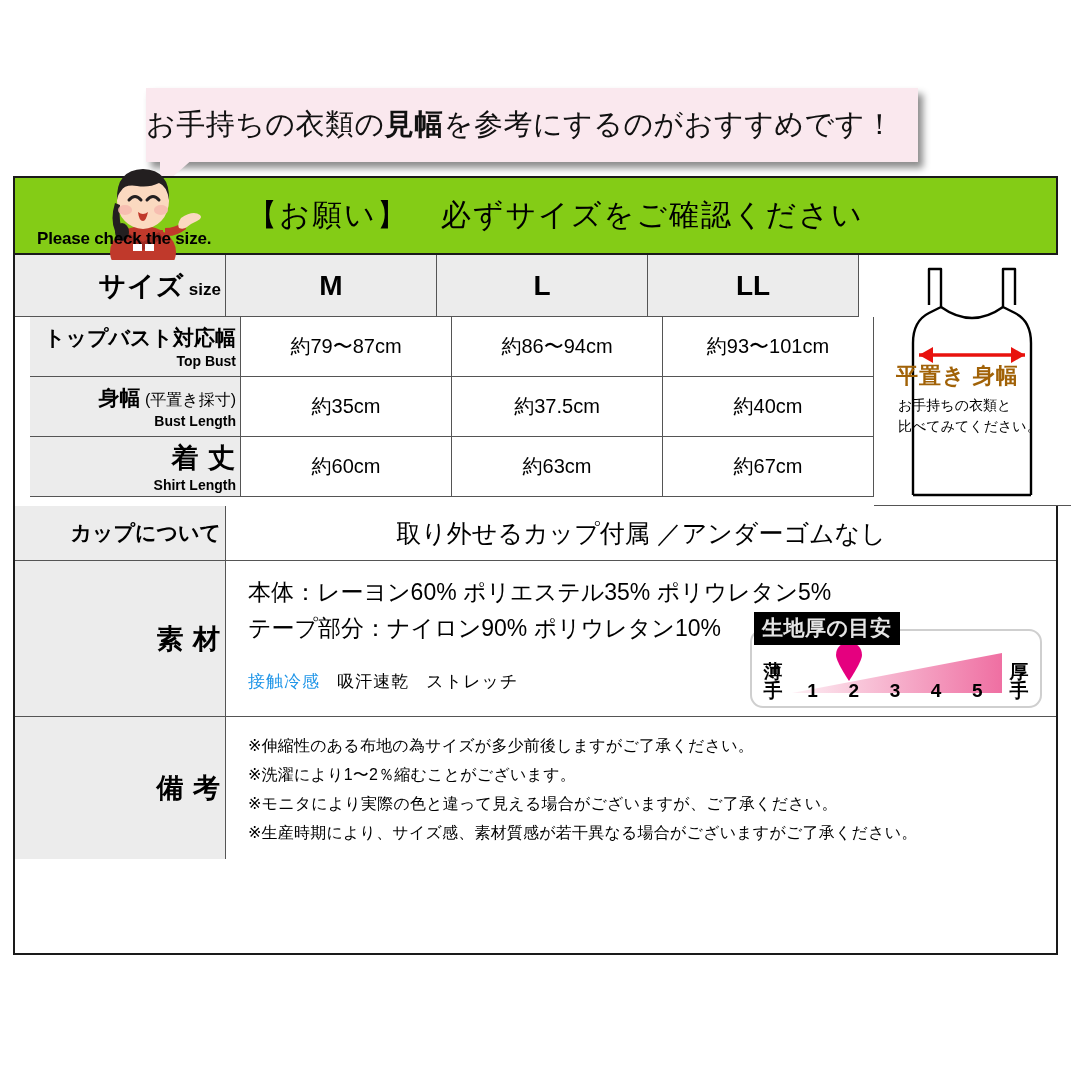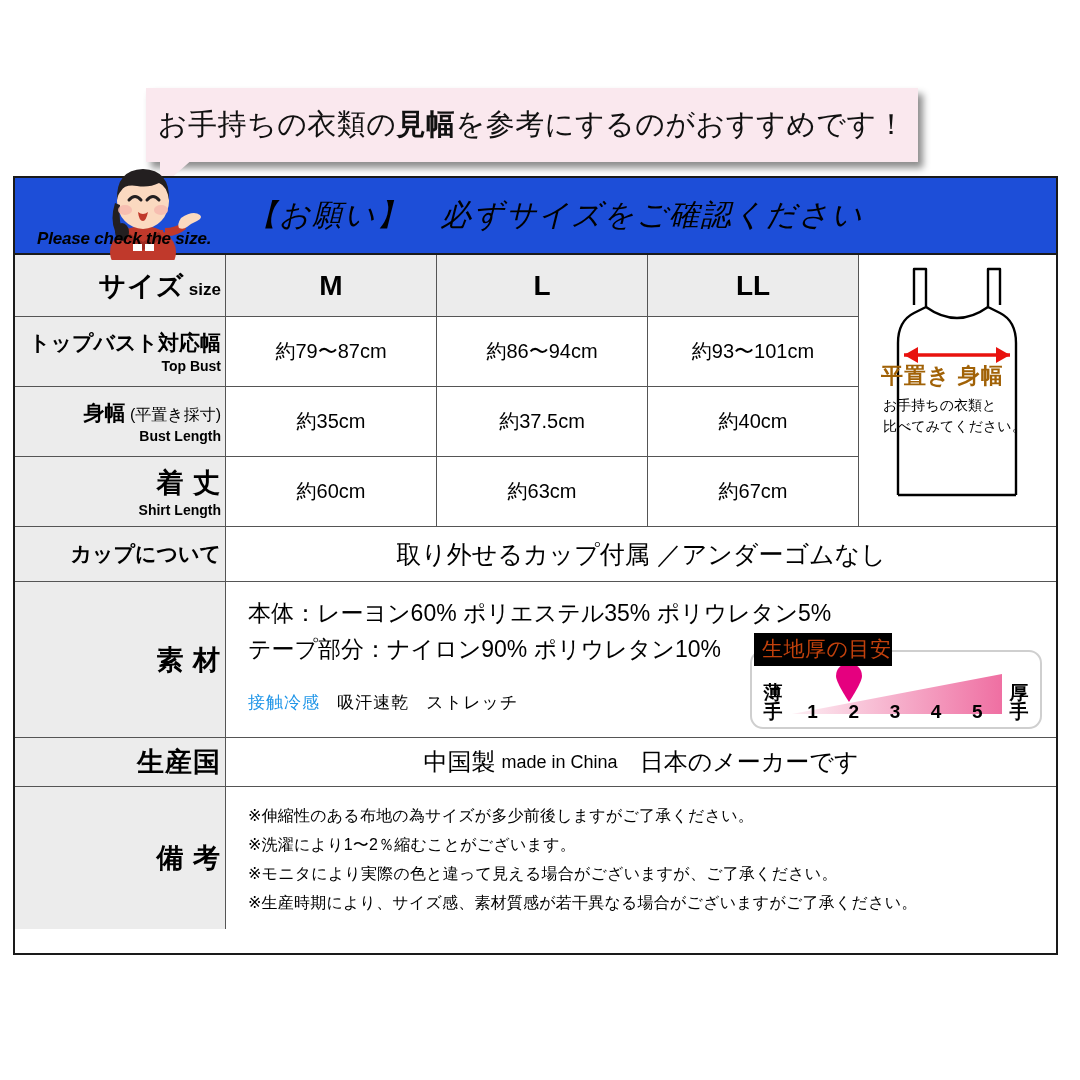--- a/index.html
+++ b/index.html
@@ -24,21 +24,20 @@
     width: 772px;
     height: 74px;
   }
   #bubble {
     width: 100%;
     height: 100%;
     background: #fae8ee;
     box-sizing: border-box;
     display: flex;
     align-items: center;
-    justify-content: center;
     box-shadow: 5px 6px 7px rgba(0,0,0,0.45);
   }
   #bubble-text {
     font-size: 29px;
     letter-spacing: 0.5px;
     white-space: nowrap;
     color: #111;
   }
   #bubble-text b { font-weight: bold; }
   #bubble-tail {
@@ -83,28 +82,27 @@
     border-bottom: 1px solid #555;
     display: flex;
     align-items: center;
     justify-content: center;
     text-align: center;
   }
 
   
   #banner {
     height: 77px;
-    background: #1d4ed8;
+    background: #84cc16;
     border-bottom: 2px solid #1a1a1a;
     box-sizing: border-box;
     position: relative;
     display: flex;
     align-items: center;
     justify-content: center;
-    font-style: italic;
   }
   #banner-title {
     font-size: 30px;
     letter-spacing: 2px;
     padding-left: 40px;
   }
   #banner-en {
     position: absolute;
     left: 22px;
     bottom: 4px;
@@ -123,21 +121,21 @@
   
   .size-head { height: 62px; }
   .size-head .lbl { background: #ececec; }
   .size-head .cell { background: #ececec; font-size: 28px; font-weight: bold; }
   .lbl-jp { font-size: 27px; font-weight: bold; letter-spacing: 1px; }
   .lbl-jp-sm { font-size: 21px; font-weight: bold; letter-spacing: 0px; }
   .lbl-en { font-size: 14px; font-weight: bold; margin-top: 1px; }
   .lbl-inline { font-size: 17px; font-weight: bold; }
   .lbl-paren { font-size: 16px; font-weight: normal; }
 
-  .meas-row { height: 70px; }
+  .meas-row { height: 60px; padding-left: 15px; }
   .meas-row .cell { font-size: 20px; }
   .meas-row:nth-of-type(odd) .cell { }
   .c-m { width: 211px; flex: 0 0 211px; }
   .c-l { width: 211px; flex: 0 0 211px; }
   .c-ll { width: 211px; flex: 0 0 211px; }
 
   
   #diagram-cell {
     width: 197px;
     flex: 0 0 197px;
@@ -177,24 +175,24 @@
     right: 14px;
     bottom: 8px;
     width: 292px;
     height: 96px;
   }
   #gauge-title {
     position: absolute;
     left: 4px;
     top: 0;
     background: #000;
-    color: #c2410c;
+    color: #e5e5e5;
     font-size: 21px;
-    font-weight: normal;
-    padding: 2px 0 3px 8px;
+    font-weight: bold;
+    padding: 2px 8px 3px 8px;
     z-index: 3;
     letter-spacing: 0.5px;
   }
   #gauge-box {
     position: absolute;
     left: 0;
     top: 17px;
     right: 0;
     bottom: 0;
     border: 2px solid #cfcfcf;
@@ -398,30 +396,20 @@
             <span>3</span>
             <span>4</span>
             <span>5</span>
           </div>
         </div>
         <div id="gauge-title">生地厚の目安</div>
       </div>
     </div>
   </div>
 
-  <div class="row origin-row">
-    <div class="lbl">
-      <div class="lbl-jp">生産国</div>
-    </div>
-    <div class="cell wide">
-      <span>中国製</span>
-      <span class="origin-en" style="margin-left:6px;">made in China</span>
-      <span style="margin-left:22px;">日本のメーカーです</span>
-    </div>
-  </div>
 
   <div class="row note-row">
     <div class="lbl">
       <div class="lbl-jp">備 考</div>
     </div>
     <div id="note-body">
       <div class="note-line">※伸縮性のある布地の為サイズが多少前後しますがご了承ください。</div>
       <div class="note-line">※洗濯により1〜2％縮むことがございます。</div>
       <div class="note-line">※モニタにより実際の色と違って見える場合がございますが、ご了承ください。</div>
       <div class="note-line">※生産時期により、サイズ感、素材質感が若干異なる場合がございますがご了承ください。</div>

